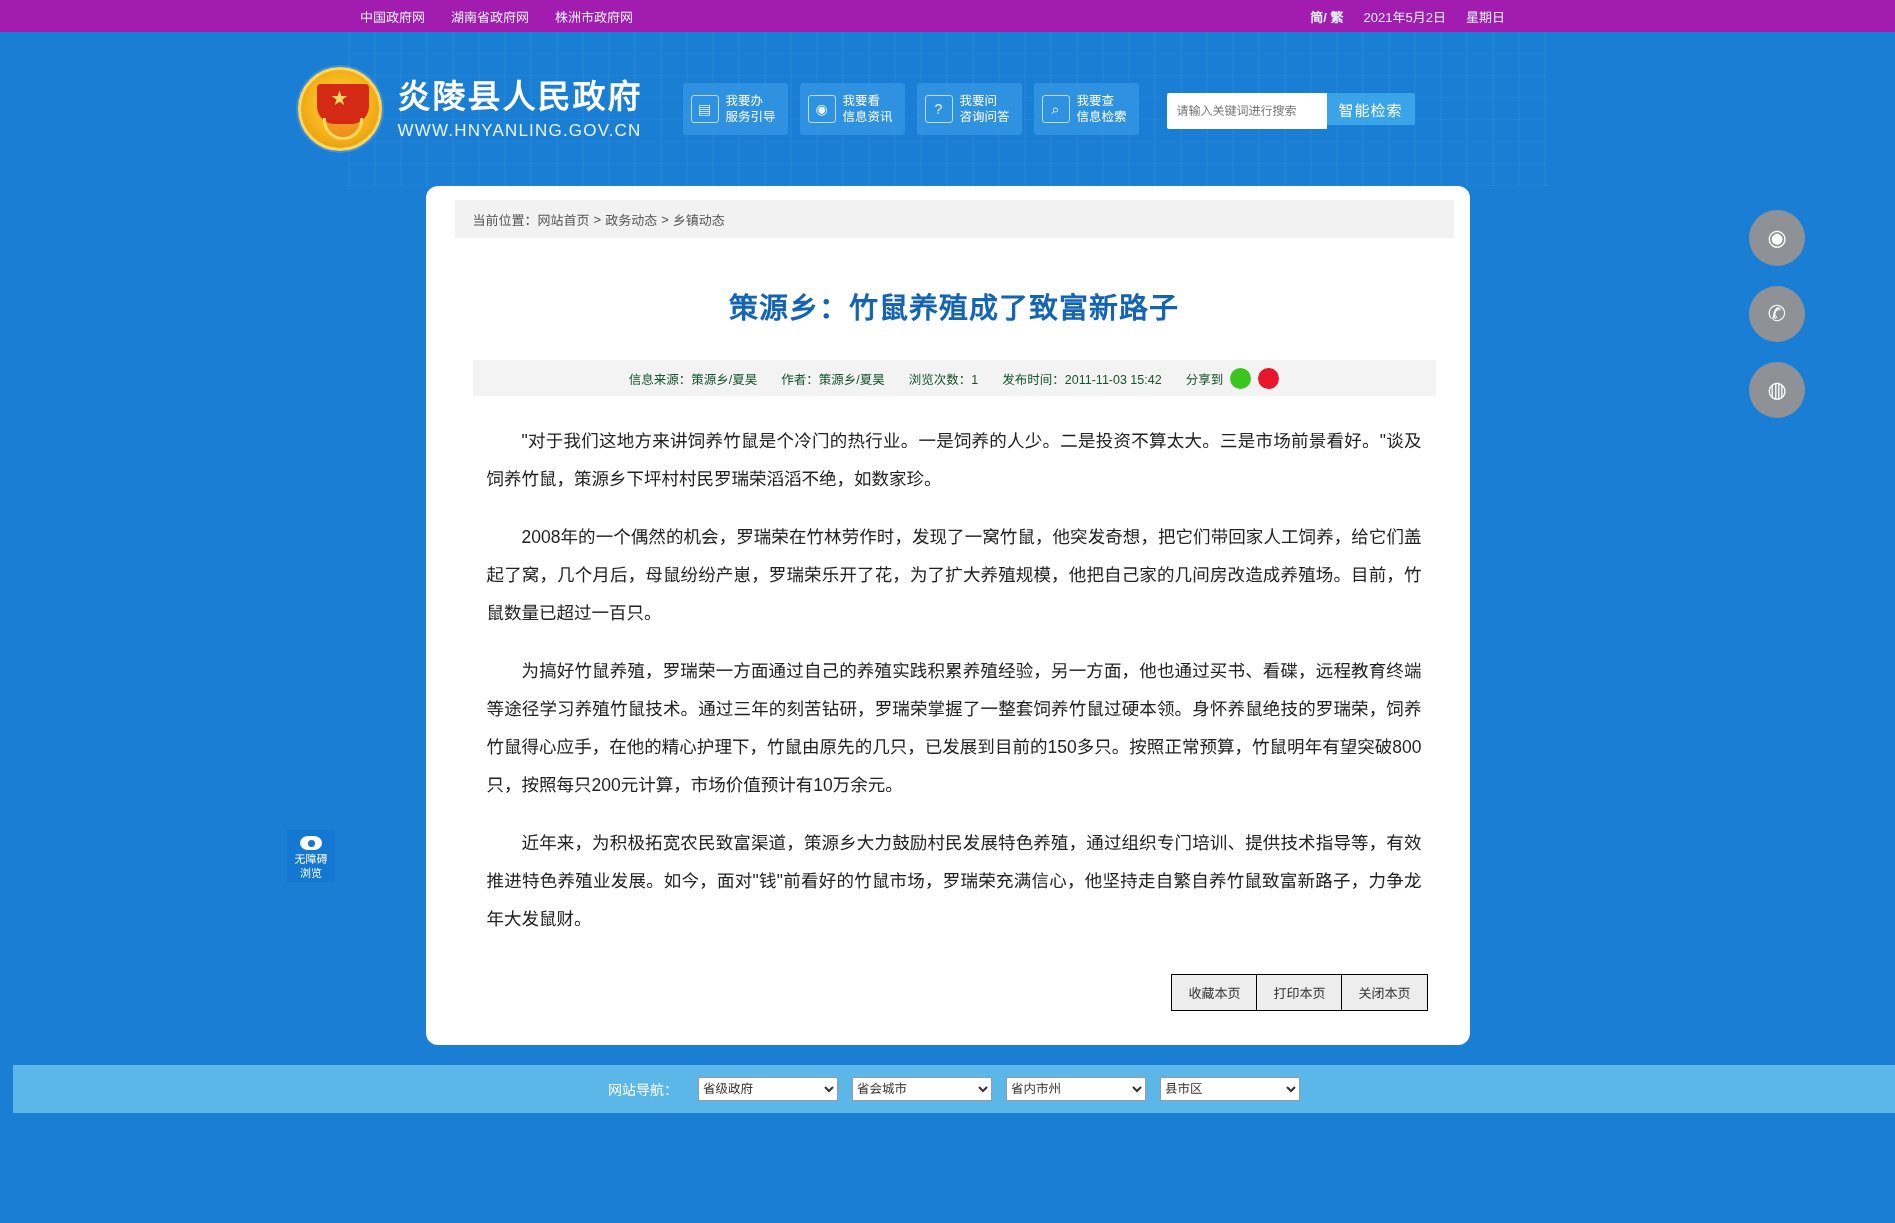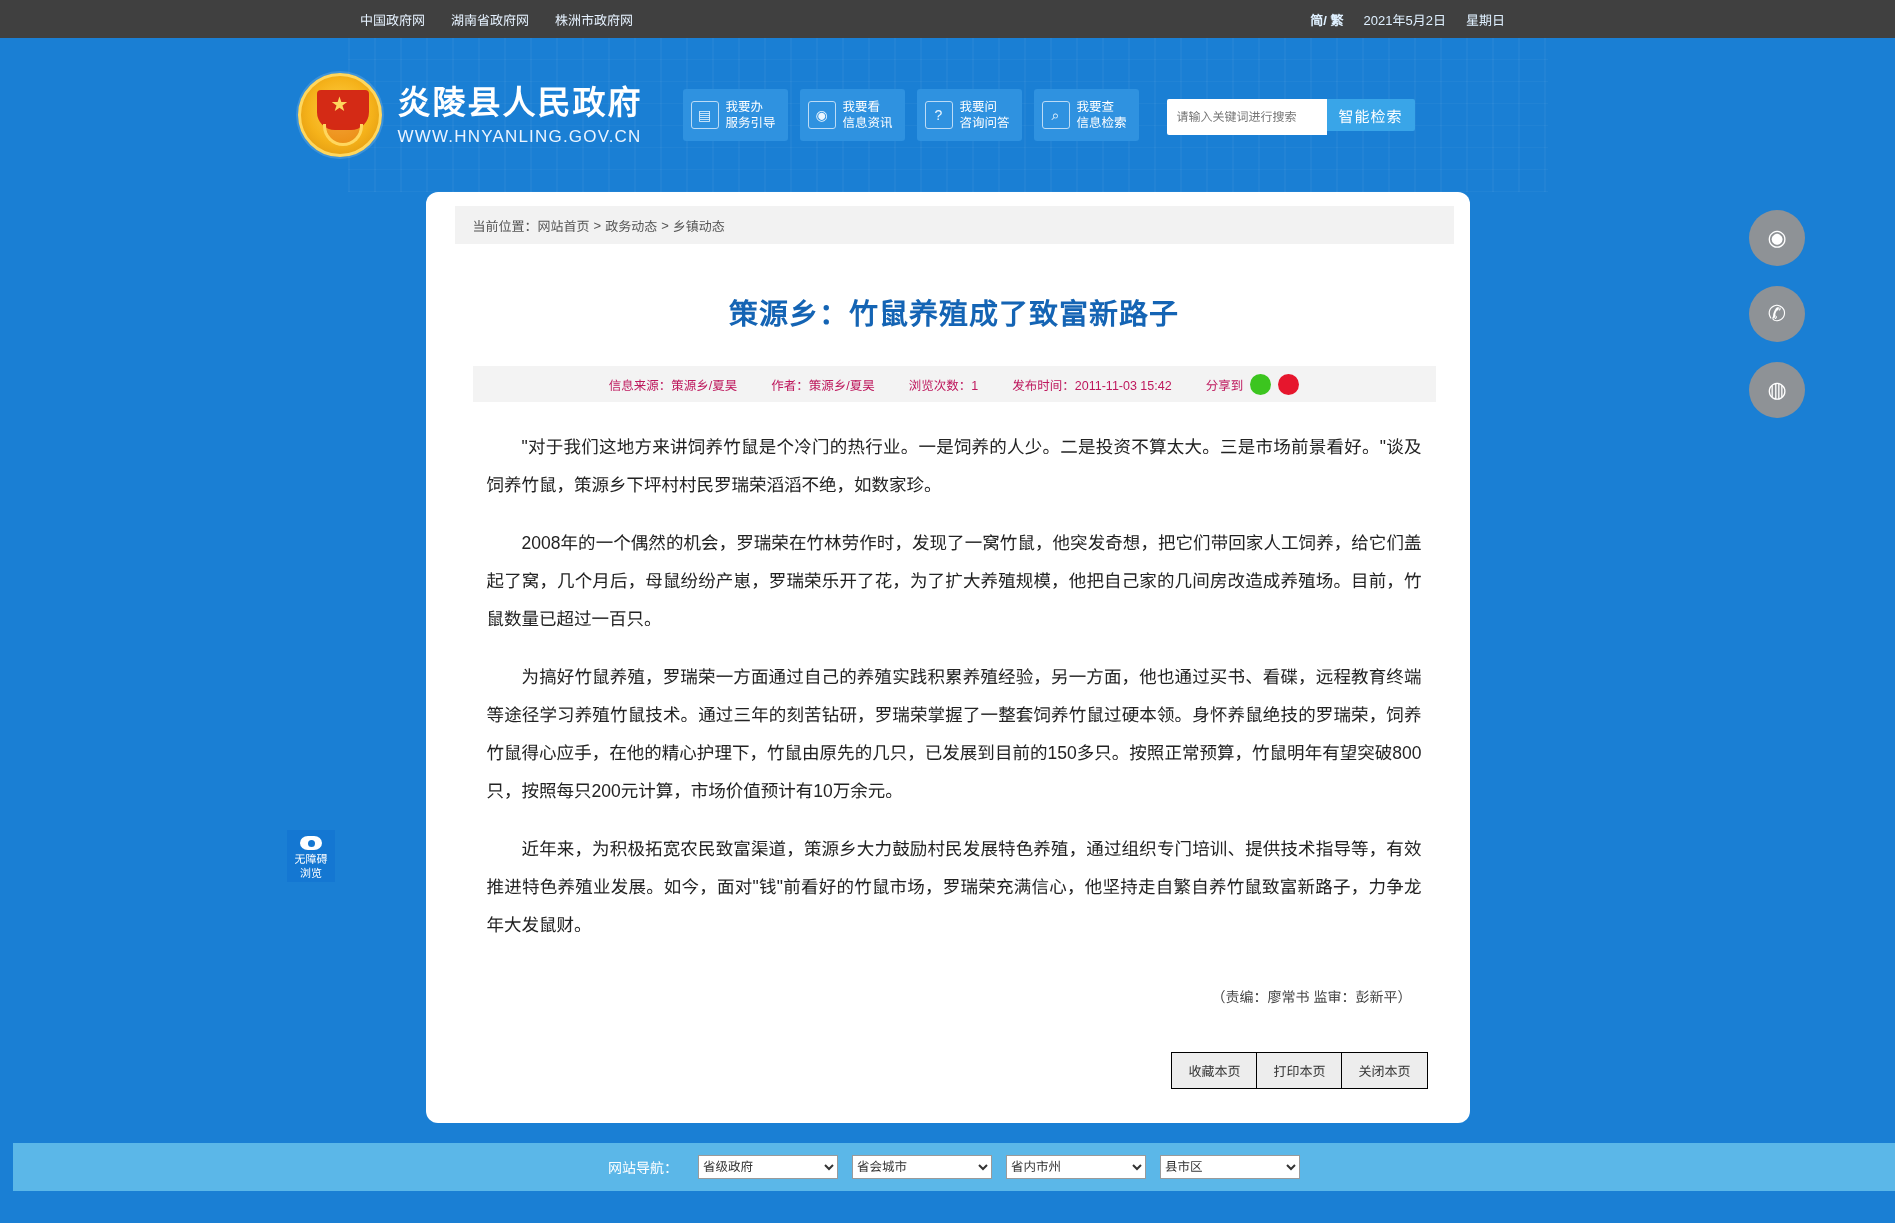--- a/index.html
+++ b/index.html
@@ -8,21 +8,21 @@
     width: 1895px; height: 1223px;
     background: #1a7fd4;
     font-family: "Liberation Sans", "DejaVu Sans", sans-serif;
     font-size: 14px; color: #333;
     overflow: hidden;
   }
   .page { position: relative; width:1895px; height:1223px; }
 
   
   .topbar {
-    height: 38px; background: #404040; color: #dff0ff;
+    height: 32px; background: #a21caf; color: #dff0ff;
     display: flex; align-items: center; font-size: 13px;
   }
   .topbar .left { margin-left: 360px; display: flex; gap: 26px; }
   .topbar .left a { color: #e6f2ff; text-decoration: none; }
   .topbar .right { margin-left: auto; margin-right: 390px; display:flex; gap: 20px; align-items:center; font-size:13px; }
   .topbar .right .sf { letter-spacing: 0px; font-weight: bold; }
 
   
   .header {
     height: 154px; background: #1a7fd4;
@@ -99,21 +99,21 @@
   .breadcrumb a { color: #555; text-decoration: none; }
   .breadcrumb .sep { margin: 0 4px; }
 
   .article { padding: 0 18px; }
   .art-title {
     text-align: center; color: #1464b4; font-size: 29px; font-weight: bold;
     letter-spacing: 1px; margin: 46px 0 34px;
   }
   .meta {
     background: #f3f3f3; height: 36px; display: flex; align-items: center;
-    justify-content: center; gap: 34px; font-size: 12.5px; color: #be185d;
+    justify-content: center; gap: 24px; font-size: 12.5px; color: #14532d;
   }
   .meta .share { display:flex; align-items:center; gap: 7px; }
   .meta .sicon { width: 21px; height: 21px; border-radius: 50%; display:inline-block; }
   .meta .sicon.wx { background:#3cc51f; }
   .meta .sicon.wb { background:#e6162d; }
 
   .art-body { font-size: 17.5px; line-height: 38px; color: #222; margin-top: 26px; padding: 0 14px; }
   .art-body p { margin: 0 0 20px; text-indent: 2em; text-align: justify; }
   .editor { text-align: right; font-size: 14px; color: #444; margin: 34px 10px 0 0; }
 
@@ -262,21 +262,20 @@
           <span class="sicon wx"></span>
           <span class="sicon wb"></span>
         </span>
       </div>
 
       <div class="art-body">
         <p>"对于我们这地方来讲饲养竹鼠是个冷门的热行业。一是饲养的人少。二是投资不算太大。三是市场前景看好。"谈及饲养竹鼠，策源乡下坪村村民罗瑞荣滔滔不绝，如数家珍。</p>
         <p>2008年的一个偶然的机会，罗瑞荣在竹林劳作时，发现了一窝竹鼠，他突发奇想，把它们带回家人工饲养，给它们盖起了窝，几个月后，母鼠纷纷产崽，罗瑞荣乐开了花，为了扩大养殖规模，他把自己家的几间房改造成养殖场。目前，竹鼠数量已超过一百只。</p>
         <p>为搞好竹鼠养殖，罗瑞荣一方面通过自己的养殖实践积累养殖经验，另一方面，他也通过买书、看碟，远程教育终端等途径学习养殖竹鼠技术。通过三年的刻苦钻研，罗瑞荣掌握了一整套饲养竹鼠过硬本领。身怀养鼠绝技的罗瑞荣，饲养竹鼠得心应手，在他的精心护理下，竹鼠由原先的几只，已发展到目前的150多只。按照正常预算，竹鼠明年有望突破800只，按照每只200元计算，市场价值预计有10万余元。</p>
         <p>近年来，为积极拓宽农民致富渠道，策源乡大力鼓励村民发展特色养殖，通过组织专门培训、提供技术指导等，有效推进特色养殖业发展。如今，面对"钱"前看好的竹鼠市场，罗瑞荣充满信心，他坚持走自繁自养竹鼠致富新路子，力争龙年大发鼠财。</p>
-        <div class="editor">（责编：廖常书   监审：彭新平）</div>
       </div>
 
       <div class="actions">
         <div class="abtn">收藏本页</div>
         <div class="abtn">打印本页</div>
         <div class="abtn">关闭本页</div>
       </div>
     </div>
   </div>
 

